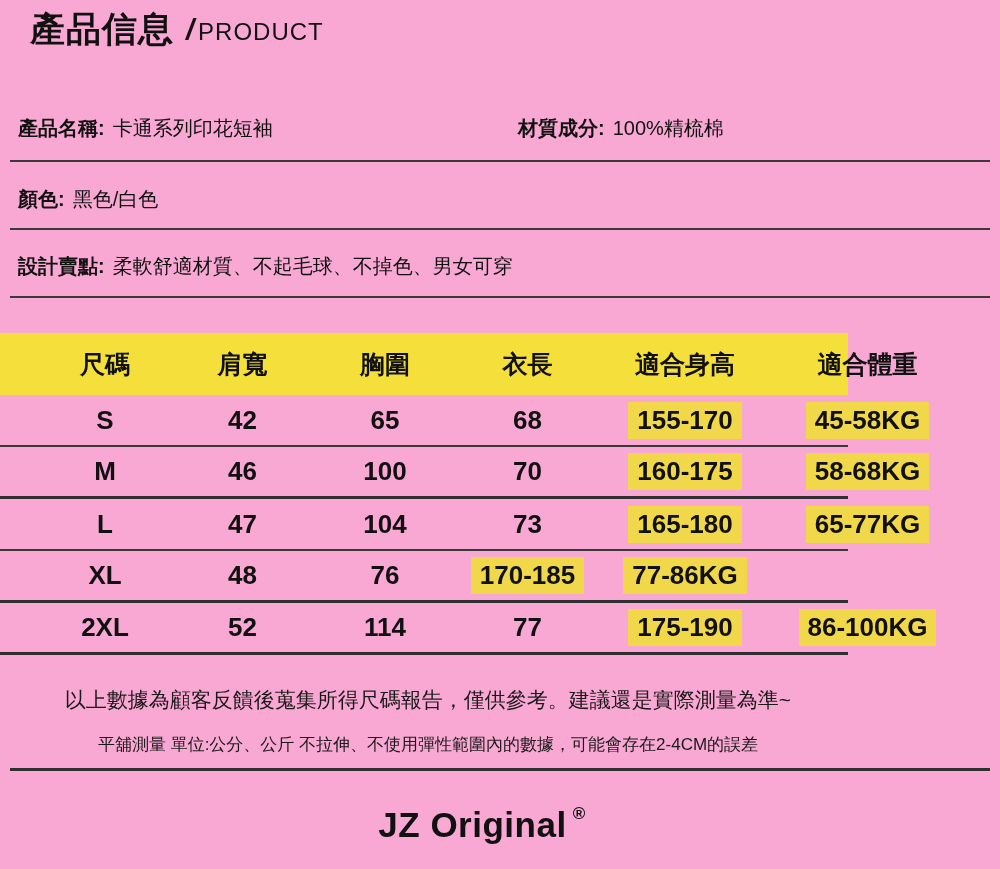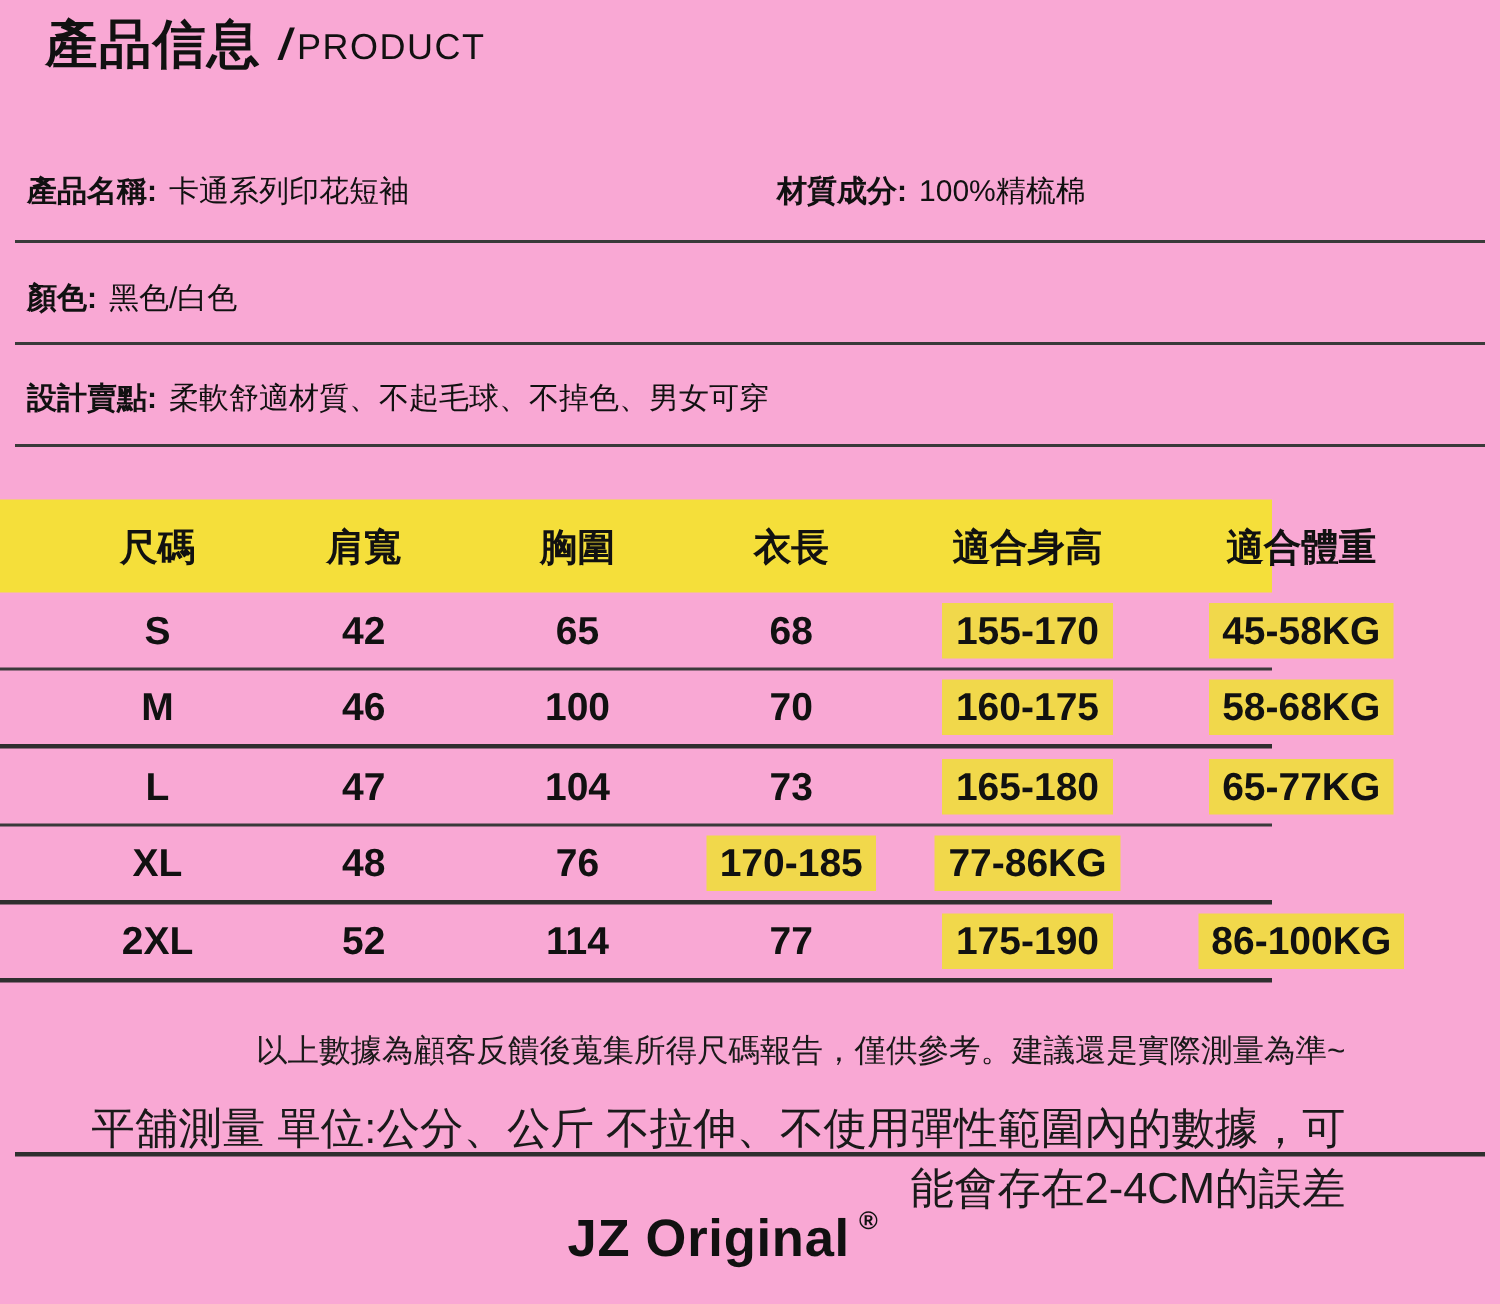--- a/index.html
+++ b/index.html
@@ -39,23 +39,23 @@
           box-sizing:border-box;padding-right:40px;align-items:center;text-align:center;}
   .t-head{height:62px;background:#F5DF3A;font-size:25px;font-weight:800;}
   .t-row{height:52px;font-size:26px;font-weight:700;}
   .t-row.b-thin{border-bottom:2px solid #3a3a3a;}
   .t-row.b-thick{border-bottom:3px solid #2f2f2f;}
   .cell{display:block;}
   .cell-first{padding-left:35px;}
   .hl{display:inline-block;background:#F1D84B;padding:4px 9px 5px 9px;line-height:28px;}
 
   
-  .note{position:absolute;left:0;width:856px;text-align:right;font-weight:400;color:#1a1a1a;padding-left:41px;}
+  .note{position:absolute;left:0;width:856px;text-align:center;font-weight:400;color:#1a1a1a;}
   .note-1{top:686px;font-size:21px;}
-  .note-2{top:733px;font-size:29px;}
+  .note-2{top:733px;font-size:17px;}
 
   
   .brand{position:absolute;left:0;top:804px;width:964px;text-align:center;
          font-size:35px;font-weight:800;letter-spacing:0.5px;}
   .brand .reg{font-size:17px;font-weight:700;vertical-align:18px;margin-left:6px;}
 </style>
 </head>
 <body>
 
 <div class="page">

